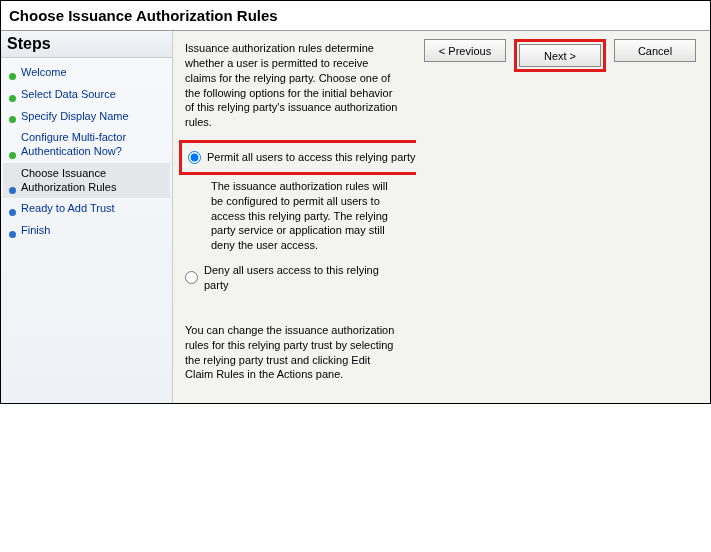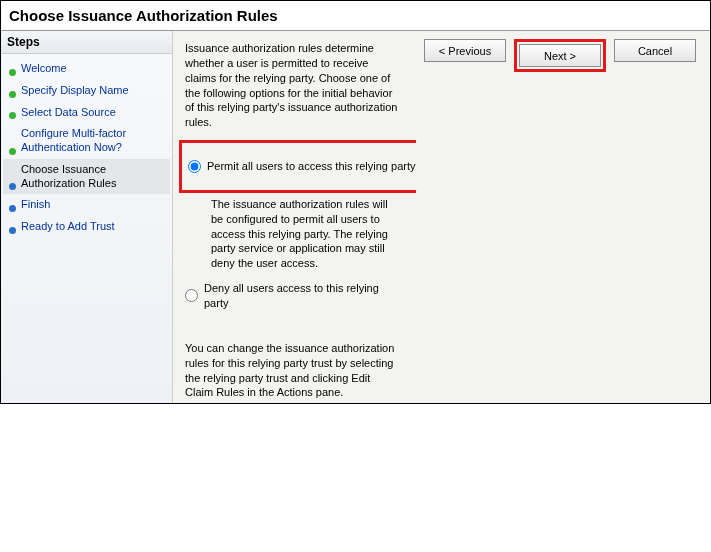--- a/index.html
+++ b/index.html
@@ -31,21 +31,21 @@
     min-height: 0;
   }
   .sidebar {
     width: 172px;
     background: linear-gradient(to bottom, #f7f9fc 0%, #eef1f5 100%);
     border-right: 1px solid #ccc;
     display: flex;
     flex-direction: column;
   }
   .sidebar-header {
-    font-size: 12px;
+    font-size: 16px;
     font-weight: bold;
     padding: 4px 6px;
     background: linear-gradient(to bottom, #f4f6f9, #e6e9ee);
     border-bottom: 1px solid #ccc;
     color: #000;
   }
   .steps {
     padding: 4px 2px;
   }
   .step {
@@ -86,21 +86,21 @@
     overflow: hidden;
   }
   .intro {
     margin: 0 0 10px 0;
   }
   .option-block {
     margin: 6px 0 8px 0;
   }
   .option-block.highlighted {
     border: 3px solid #e11b1b;
-    padding: 16px 6px;
+    padding: 7px 6px;
     margin-left: -6px;
     margin-bottom: 4px;
     width: 327px;
   }
   .opt-row {
     display: flex;
     align-items: center;
     gap: 6px;
   }
   .opt-row input[type=radio] {
@@ -148,41 +148,41 @@
 
     <div class="sidebar">
       <div class="sidebar-header">Steps</div>
       <div class="steps">
         <div class="step">
           <span class="bullet done"></span>
           <span>Welcome</span>
         </div>
         <div class="step">
           <span class="bullet done"></span>
+          <span>Select Data Source</span>
+        </div>
+        <div class="step">
+          <span class="bullet done"></span>
           <span>Specify Display Name</span>
-        </div>
-        <div class="step">
-          <span class="bullet done"></span>
-          <span>Select Data Source</span>
         </div>
         <div class="step">
           <span class="bullet done"></span>
           <span>Configure Multi-factor Authentication Now?</span>
         </div>
         <div class="step current">
           <span class="bullet curr"></span>
           <span>Choose Issuance Authorization Rules</span>
         </div>
         <div class="step">
           <span class="bullet todo"></span>
+          <span>Ready to Add Trust</span>
+        </div>
+        <div class="step">
+          <span class="bullet todo"></span>
           <span>Finish</span>
-        </div>
-        <div class="step">
-          <span class="bullet todo"></span>
-          <span>Ready to Add Trust</span>
         </div>
       </div>
     </div>
 
     <div class="main">
       <div class="content">
         <p class="intro">Issuance authorization rules determine whether a user is permitted to receive claims for the relying party. Choose one of the following options for the initial behavior of this relying party's issuance authorization rules.</p>
 
         <div class="option-block highlighted">
           <label class="opt-row">

